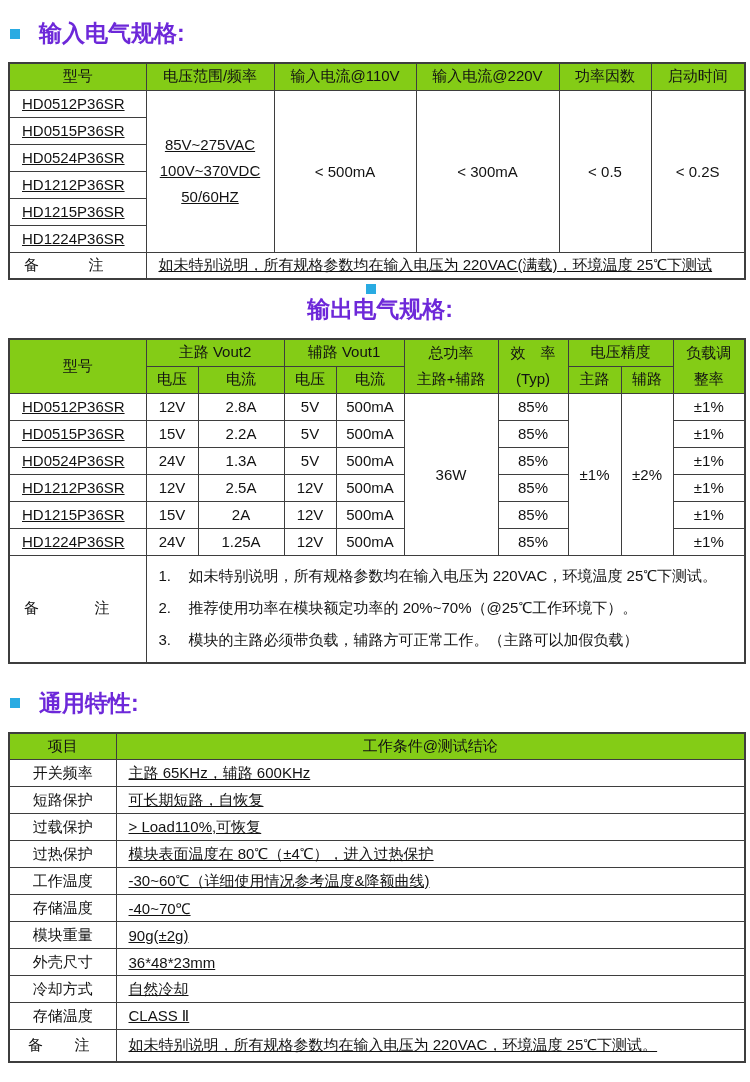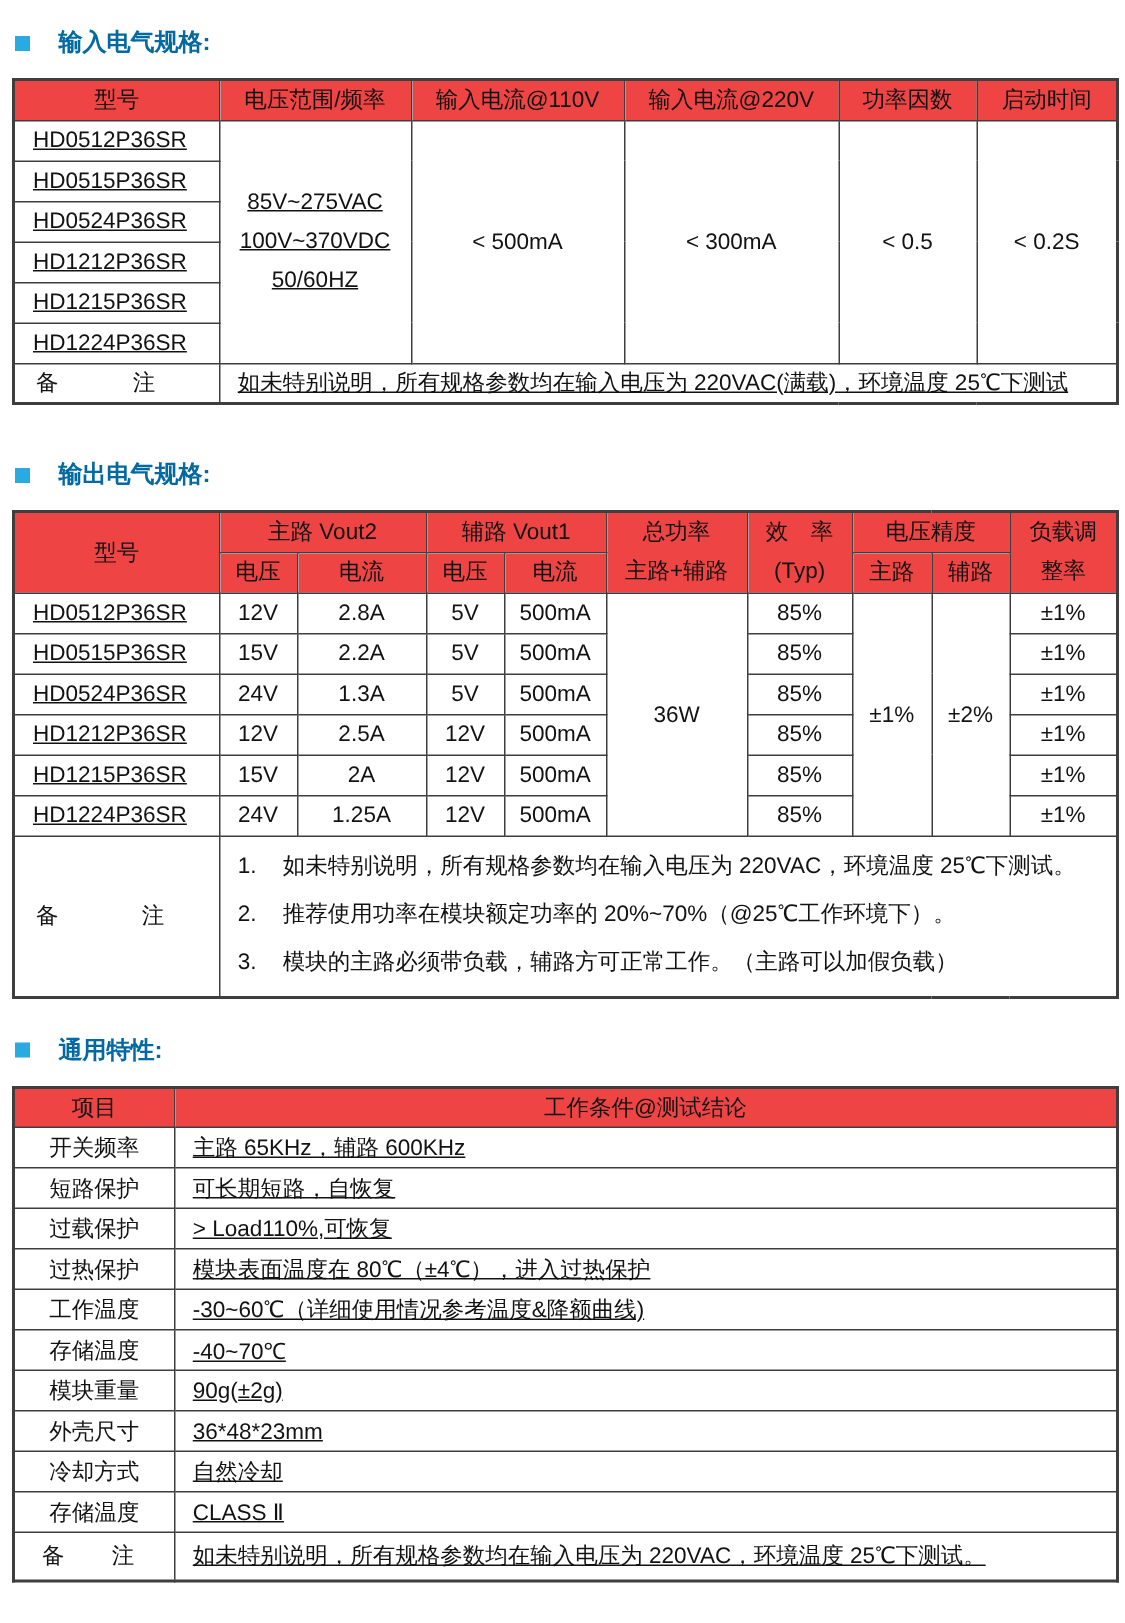--- a/index.html
+++ b/index.html
@@ -8,37 +8,37 @@
     width:750px; height:1082px;
     font-family:"Liberation Sans", sans-serif;
     color:#121212;
     overflow:hidden;
   }
   .page { padding-top:8px; }
 
   .sec-title {
     display:flex; align-items:center;
     margin:10px 0 13px 10px;
-    font-size:16px; font-weight:bold; color:#0369a1;
+    font-size:23px; font-weight:bold; color:#6d28d9;
   }
   .bullet { width:10px; height:10px; background:#29abe2; margin-right:19px; flex:none; }
 
   table {
     border-collapse:collapse; table-layout:fixed;
     width:736px; margin-left:8px;
     border:2px solid #3e3e3e;
     font-size:15px;
   }
   th, td {
     border:1px solid #3e3e3e;
     text-align:center; vertical-align:middle;
     padding:0; overflow:hidden; white-space:nowrap;
     height:27px;
   }
-  th { background:#ef4444; font-weight:normal; }
+  th { background:#84cc16; font-weight:normal; }
   .t1 thead tr { height:26px; }
   .t2 thead tr { height:27px; }
 
   .model, .valcell, .note-text { text-align:left; padding-left:12px;text-decoration:underline; }
   .vr div { line-height:26px;text-decoration:underline; }
   .hdr2 div { line-height:26px; }
 
   .note-label { display:flex; justify-content:space-between; }
   .t1 .note-label { padding:0 42px 0 14px; }
   .t2 .note-label { padding:0 36px 0 14px; }
@@ -112,21 +112,21 @@
           <div class="note-label">
             <span>备</span>
             <span>注</span>
           </div>
         </td>
         <td class="note-text" colspan="5">如未特别说明，所有规格参数均在输入电压为 220VAC(满载)，环境温度 25℃下测试</td>
       </tr>
     </tbody>
   </table>
 
-  <div class="sec-title" style="margin-top:36px;">
+  <div class="sec-title" style="margin-top:4px;flex-direction:column;">
     <span class="bullet"></span>
     <span>输出电气规格:</span>
   </div>
 
   <table class="t2">
     <colgroup>
       <col style="width:137px">
         <col style="width:52px">
         <col style="width:86px">
         <col style="width:52px">

